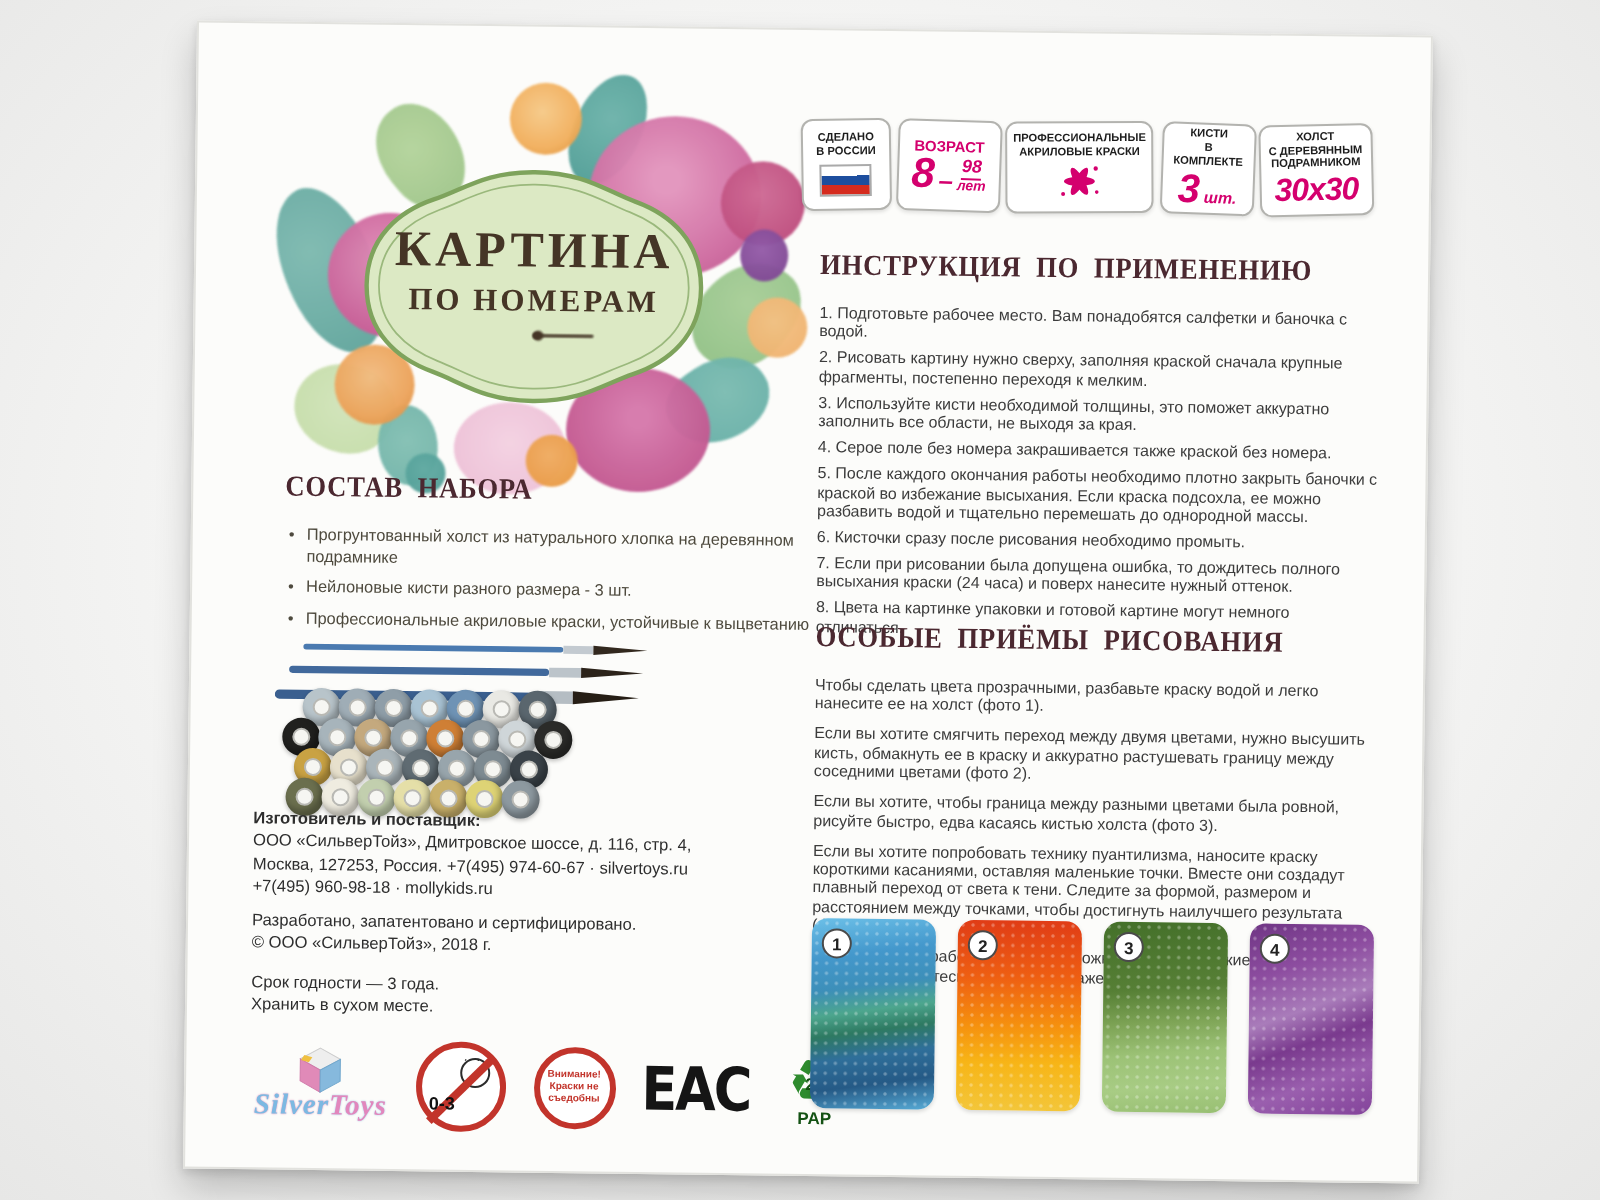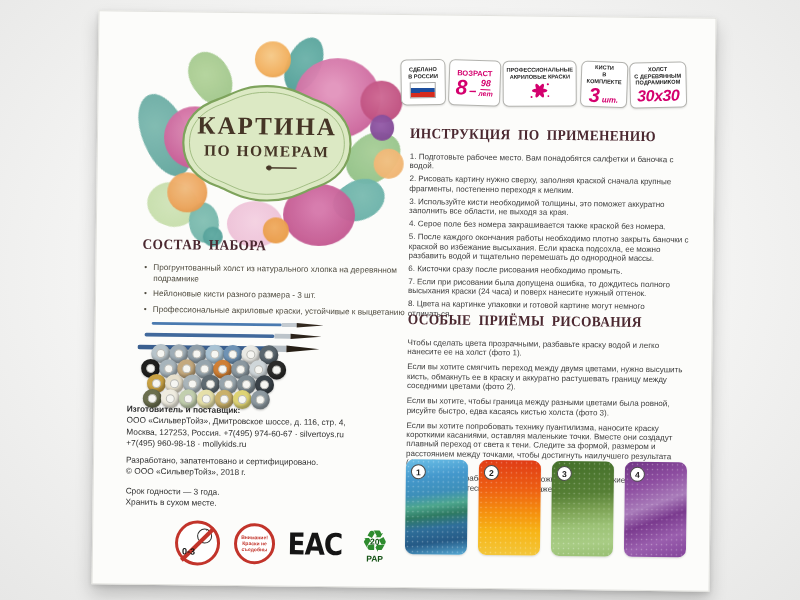--- a/index.html
+++ b/index.html
@@ -53,21 +53,21 @@
   .logos{position:absolute;left:34px;top:500px;width:290px;height:60px;
          display:flex;align-items:center;gap:14px;}
   .brand{display:flex;flex-direction:column;align-items:center;width:92px;}
   .brand .cube{width:24px;height:24px;margin-bottom:-2px;}
   .brand .bt{font-family:"Liberation Serif",serif;font-style:italic;font-weight:bold;
         font-size:14.5px;letter-spacing:.5px;white-space:nowrap;}
   .brand .b1{color:#7cb9e2;text-shadow:0 0 1px #d88ab8;}
   .brand .b2{color:#e287bd;text-shadow:0 0 1px #9bc4e4;}
   .sign{border:3px solid #c2342b;border-radius:50%;position:relative;background:#fff;
         box-sizing:border-box;flex:none;}
-  .sign.age{width:45px;height:45px;margin-left:48px;}
+  .sign.age{width:45px;height:45px;}
   .sign.age .slash{position:absolute;left:-3px;top:19px;width:45px;height:4px;background:#c2342b;
         transform:rotate(-45deg);}
   .sign.age .face{position:absolute;right:5px;top:5px;width:15px;height:15px;border:1.6px solid #2c2c2c;
         border-radius:50%;box-sizing:border-box;}
   .sign.age .face::before{content:"· ·";position:absolute;left:1px;top:-3px;font-size:7px;color:#2c2c2c;letter-spacing:1px;}
   .sign.age b{position:absolute;left:4px;bottom:6px;font-size:9px;color:#111;}
   .sign.warn{width:41px;height:41px;display:flex;align-items:center;justify-content:center;text-align:center;}
   .sign.warn span{font-size:5px;font-weight:bold;color:#c2342b;line-height:1.25;padding:0 4px;}
   .eac{font-family:"DejaVu Sans",sans-serif;font-weight:900;font-size:25px;color:#151515;
        letter-spacing:-1px;transform:scaleY(1.2) scaleX(1.05);}
@@ -241,20 +241,29 @@
       <div class="ml">ООО «СильверТойз», Дмитровское шоссе, д. 116, стр. 4,
 Москва, 127253, Россия. +7(495) 974-60-67 · silvertoys.ru
 +7(495) 960-98-18 · mollykids.ru</div>
     </div>
     <div class="ml legal">Разработано, запатентовано и сертифицировано.
 © ООО «СильверТойз», 2018 г.</div>
     <div class="ml shelf">Срок годности — 3 года.
 Хранить в сухом месте.</div>
 
     <div class="logos">
+      <div class="brand">
+        <svg class="cube" viewBox="0 0 24 24">
+          <polygon points="12,1 22,6.5 12,12 2,6.5" fill="#eeeeee" stroke="#cccccc" stroke-width=".5"></polygon>
+          <polygon points="2,6.5 12,12 12,23 2,17.5" fill="#e08ab8" stroke="#d077a8" stroke-width=".5"></polygon>
+          <polygon points="22,6.5 12,12 12,23 22,17.5" fill="#86b9dd" stroke="#6fa6cc" stroke-width=".5"></polygon>
+          <rect x="6" y="3.5" width="4" height="3" fill="#f0c040" transform="skewY(15) skewX(-30)"></rect>
+        </svg>
+        <div class="bt"><span class="b1">Silver</span><span class="b2">Toys</span></div>
+      </div>
       <div class="sign age">
         <i class="face"></i>
         <i class="slash"></i>
         <b>0-3</b>
       </div>
       <div class="sign warn">
         <span>Внимание! Краски не съедобны</span>
       </div>
       <div class="eac">ЕАС</div>
       <div class="rec">

